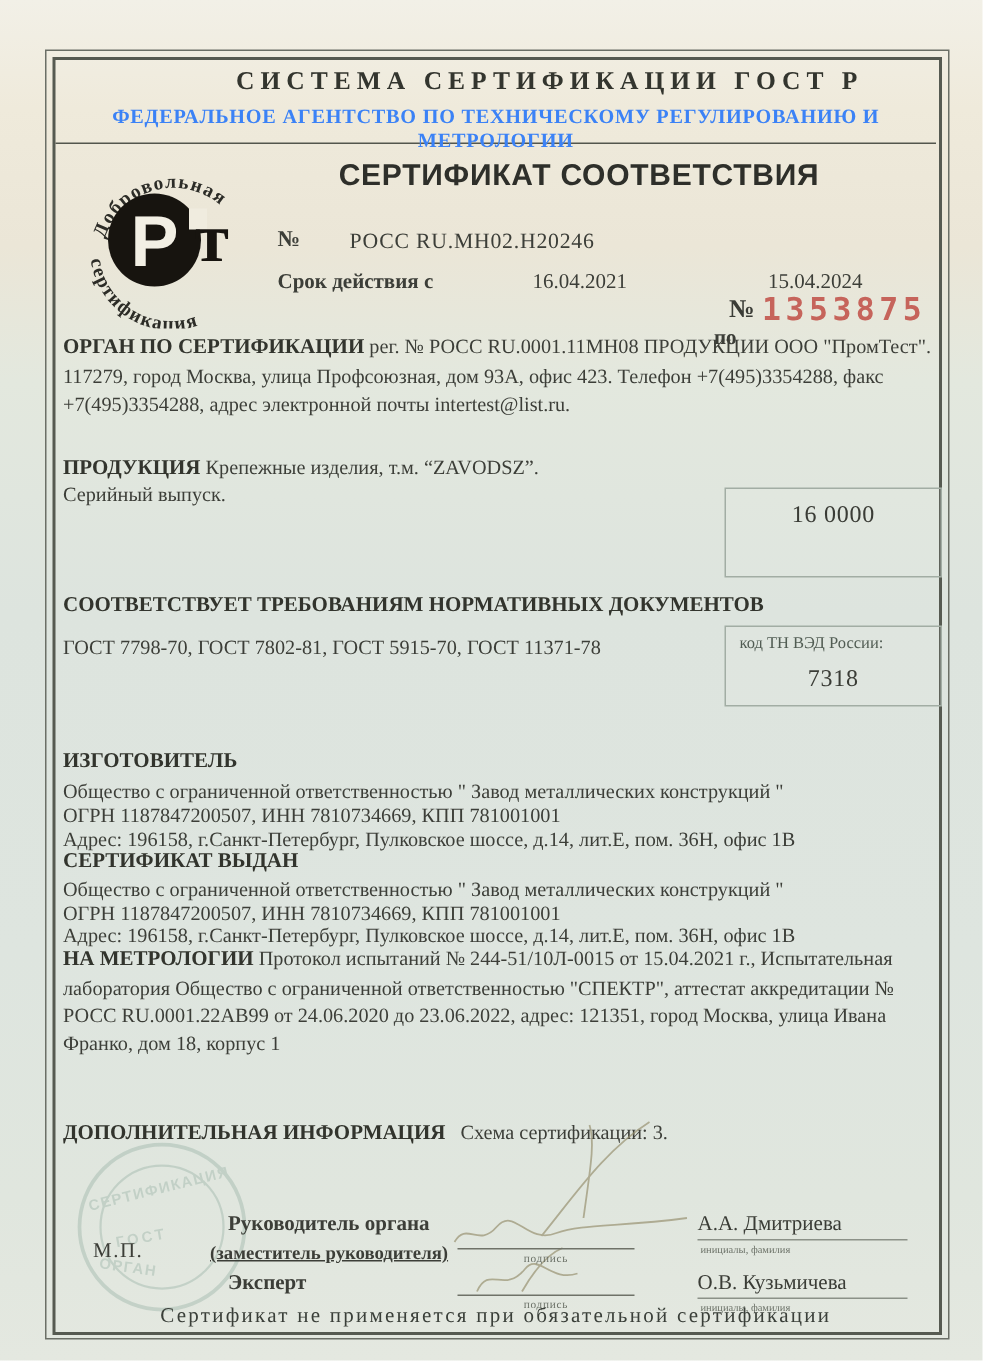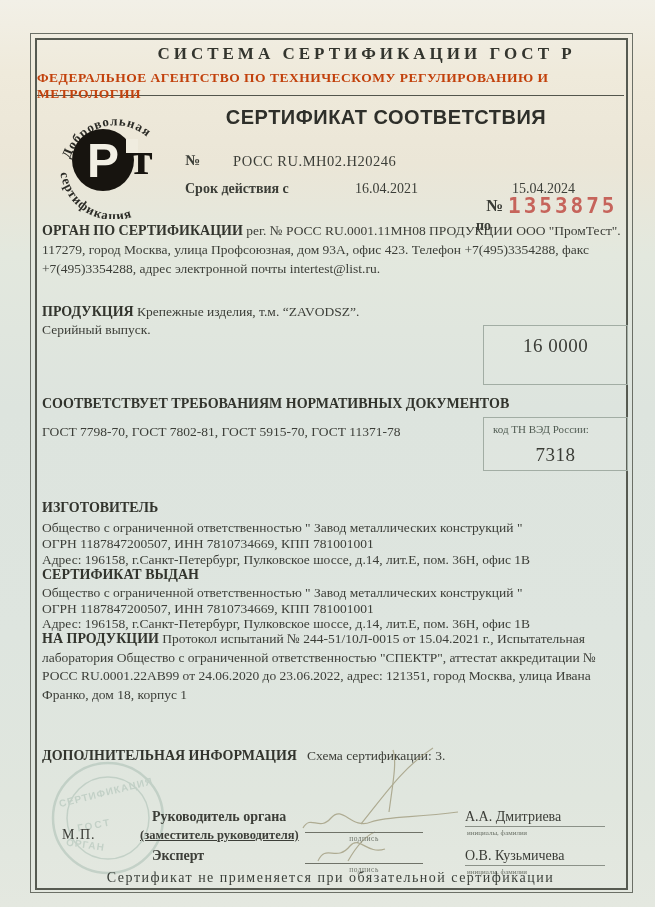--- a/index.html
+++ b/index.html
@@ -9,21 +9,21 @@
     background:linear-gradient(180deg,#f2f0e7 0%,#efeadb 8%,#ebe6d7 18%,#e3e8de 28%,#dde4de 45%,#dee5df 70%,#e0e6de 88%,#e4e8e0 100%);
     color:#3c3e38;
   }
   .abs{position:absolute;}
   
   .outer-border{left:30px;top:33px;width:601px;height:858px;border:1.5px solid #6b6f66;}
   .inner-border{left:35px;top:38px;width:589px;height:848px;border:2px solid #565a51;}
   .header-rule{left:37px;top:95px;width:587px;border-top:1.5px solid #53564d;height:0;}
   
   .sys-title{left:37px;top:44px;width:587px;text-align:center;font-weight:bold;font-size:17px;letter-spacing:4px;color:#33352e;margin-left:36px;}
-  .agency-title{left:37px;top:70px;width:587px;font-weight:bold;font-size:13.5px;letter-spacing:0.5px;color:#c2410c;}
+  .agency-title{left:37px;top:70px;width:587px;text-align:center;font-weight:bold;font-size:13.5px;letter-spacing:0.5px;color:#3b82f6;}
   .doc-title{left:172px;top:106px;width:428px;text-align:center;font-family:"Liberation Sans","DejaVu Sans",sans-serif;font-weight:bold;font-size:20px;letter-spacing:0.5px;color:#2e2f2a;}
   
   .num-label{left:185px;top:152px;font-weight:bold;font-size:15px;}
   .num-value{left:233px;top:153px;font-size:14.5px;letter-spacing:0.5px;}
   .validity-label{left:185px;top:181px;font-weight:bold;font-size:14px;}
   .validity-from{left:355px;top:181px;font-size:14px;}
   .validity-po{left:476px;top:181px;font-weight:bold;font-size:14px;margin-top:37px;}
   .validity-to{left:512px;top:181px;font-size:14px;}
   .blank-no-sign{left:486px;top:196px;font-weight:bold;font-size:17px;color:#3a3c36;}
   .blank-no{left:508px;top:194px;font-family:"DejaVu Sans Mono","Liberation Mono",monospace;font-weight:bold;font-size:21px;letter-spacing:3px;color:#c3564e;opacity:.9;}
@@ -33,21 +33,21 @@
   .organ{left:42px;top:221px;width:586px;}
   .product{left:42px;top:302px;width:430px;}
   .product-line2{left:42px;top:322px;font-size:13.5px;}
   .conformity-label{left:42px;top:396px;text-align:right;}
   .conformity-text{left:42px;top:424px;font-size:13.5px;}
   
   .code-box{left:483px;width:143px;border:1px solid #a2ada4;background:rgba(255,255,255,0.06);}
   .okp-box{top:325px;height:58px;}
   .tnved-box{top:417px;height:52px;}
   .code-box .lbl{display:block;padding:5px 0 0 9px;font-size:11px;color:#515c53;}
-  .code-box .val{display:block;text-align:center;margin-top:9px;font-size:19px;color:#3a3c36;letter-spacing:0.5px;font-family:Liberation Serif, serif;}
+  .code-box .val{display:block;text-align:center;margin-top:9px;font-size:16px;color:#3a3c36;letter-spacing:0.5px;font-family:Liberation Serif, serif;}
   
   .mf-label{left:42px;top:500px;}
   .mf-l1{left:42px;top:520px;font-size:13.5px;}
   .mf-l2{left:42px;top:536px;font-size:13.5px;}
   .mf-l3{left:42px;top:552px;font-size:13.5px;}
   .is-label{left:42px;top:567px;}
   .is-l1{left:42px;top:585px;font-size:13.5px;}
   .is-l2{left:42px;top:601px;font-size:13.5px;}
   .is-l3{left:42px;top:616px;font-size:13.5px;}
   .basis{left:42px;top:630px;width:586px;font-size:13.5px;line-height:18.5px;}
@@ -139,21 +139,21 @@
 <div class="abs mf-l1">Общество с ограниченной ответственностью " Завод металлических конструкций "</div>
 <div class="abs mf-l2">ОГРН 1187847200507, ИНН 7810734669, КПП 781001001</div>
 <div class="abs mf-l3">Адрес: 196158, г.Санкт-Петербург, Пулковское шоссе, д.14, лит.Е, пом. 36Н, офис 1В</div>
 
 <div class="abs is-label blabel">СЕРТИФИКАТ ВЫДАН</div>
 <div class="abs is-l1">Общество с ограниченной ответственностью " Завод металлических конструкций "</div>
 <div class="abs is-l2">ОГРН 1187847200507, ИНН 7810734669, КПП 781001001</div>
 <div class="abs is-l3">Адрес: 196158, г.Санкт-Петербург, Пулковское шоссе, д.14, лит.Е, пом. 36Н, офис 1В</div>
 
 <div class="abs basis">
-  <span class="blabel">НА ПРОДУКЦИИ</span>
+  <span class="blabel">НА МЕТРОЛОГИИ</span>
   <span>Протокол испытаний № 244-51/10Л-0015 от 15.04.2021 г., Испытательная лаборатория Общество с ограниченной ответственностью "СПЕКТР", аттестат аккредитации № РОСС RU.0001.22АВ99 от 24.06.2020 до 23.06.2022, адрес: 121351, город Москва, улица Ивана Франко, дом 18, корпус 1</span>
 </div>
 
 <div class="abs additional">
   <span class="blabel">ДОПОЛНИТЕЛЬНАЯ ИНФОРМАЦИЯ</span>
   <span class="txt">Схема сертификации: 3.</span>
 </div>
 
 <svg class="abs stamp" width="150" height="125" viewBox="0 0 150 125">
   <circle cx="72" cy="62" r="55" fill="none" stroke="#7f9f92" stroke-width="2.5"></circle>

